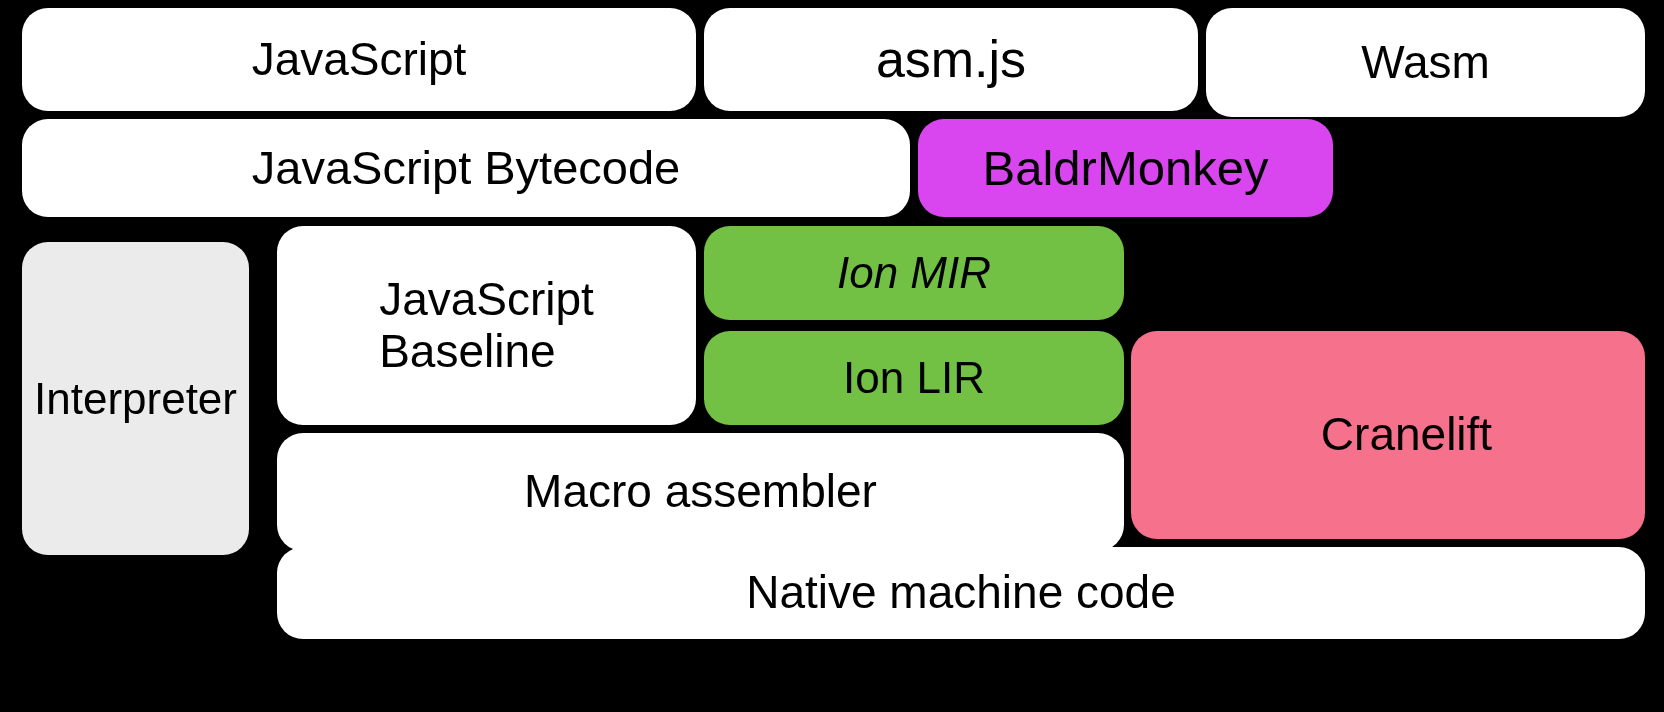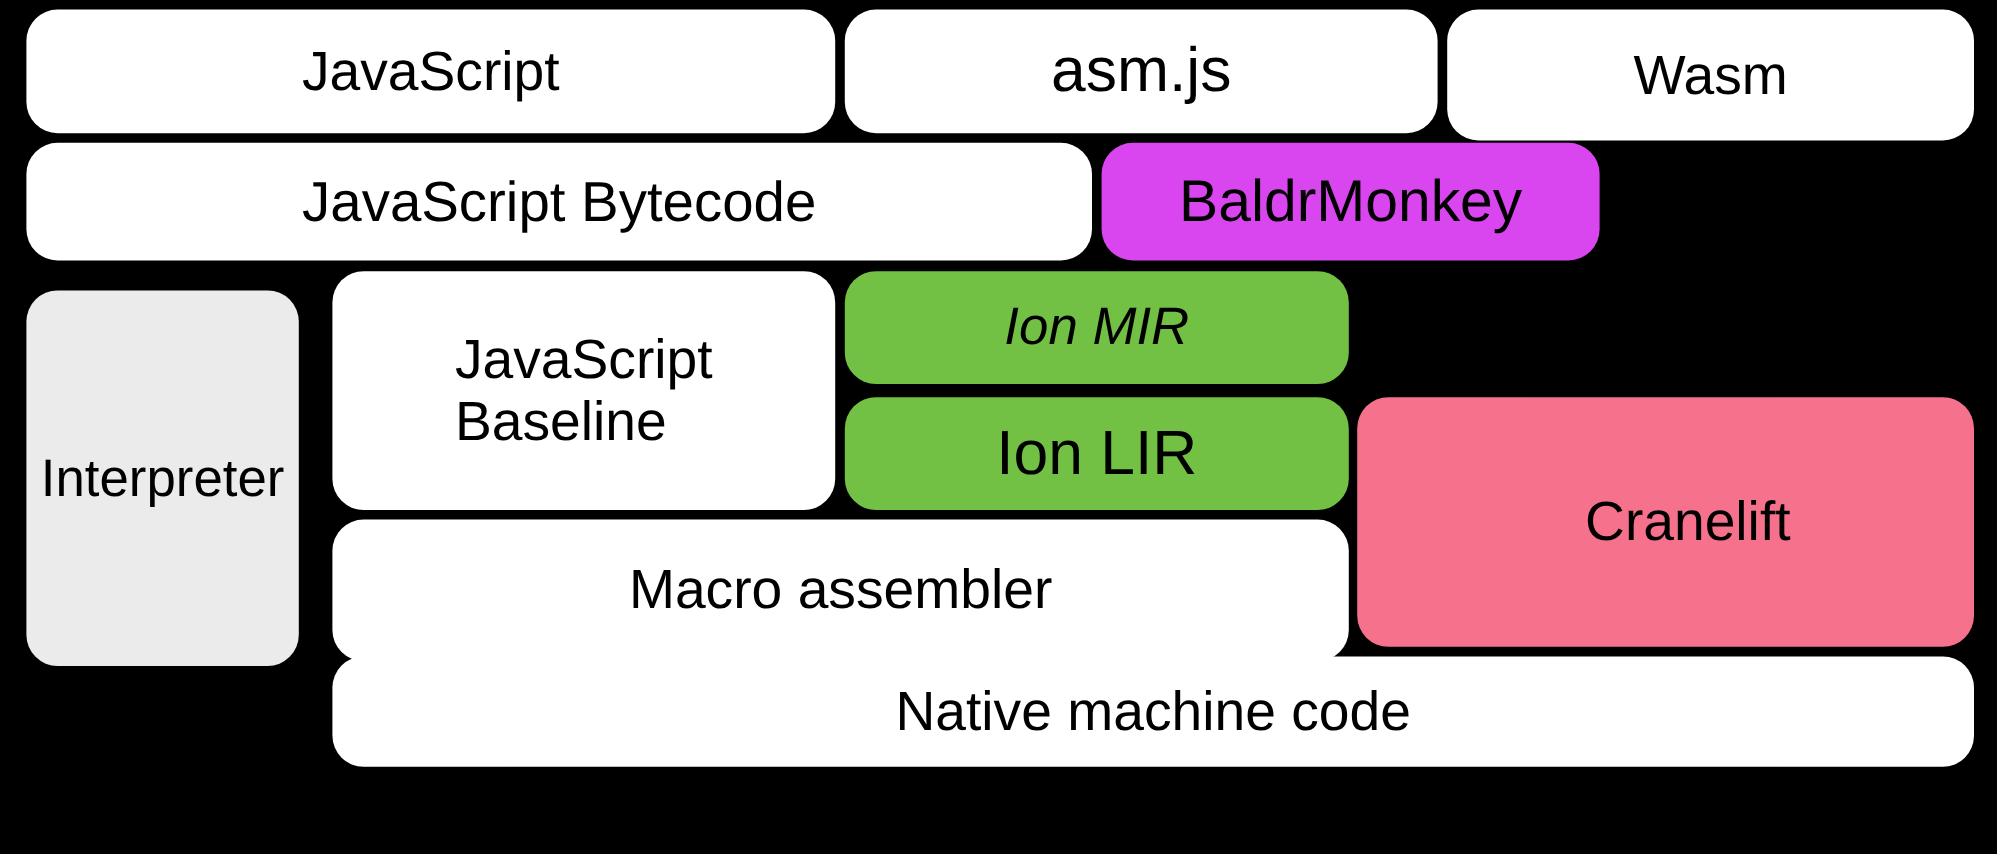--- a/index.html
+++ b/index.html
@@ -44,17 +44,17 @@
 <div id="diagram" style="width: 1664px; height: 712px; background: rgb(0, 0, 0);">
     <div class="node fill-white" style="left: 22px; top: 8px; width: 674px; height: 103px; font-size: 46px; background: rgb(255, 255, 255);">JavaScript</div>
     <div class="node fill-white" style="left: 704px; top: 8px; width: 494px; height: 103px; font-size: 52px; background: rgb(255, 255, 255);">asm.js</div>
     <div class="node fill-white" style="left: 1206px; top: 8px; width: 439px; height: 109px; font-size: 46px; background: rgb(255, 255, 255);">Wasm</div>
     <div class="node fill-white" style="left: 22px; top: 119px; width: 888px; height: 98px; font-size: 47px; background: rgb(255, 255, 255);">JavaScript Bytecode</div>
     <div class="node fill-white" style="left: 918px; top: 119px; width: 415px; height: 98px; font-size: 49px; background: #d946ef;">BaldrMonkey</div>
     <div class="node fill-gray" style="left: 22px; top: 226px; width: 227px; height: 313px; font-size: 44px; background: rgb(235, 235, 235); margin-top: 16px;">Interpreter</div>
     <div class="node fill-white" style="left: 277px; top: 226px; width: 419px; height: 199px; font-size: 46px; background: rgb(255, 255, 255);">JavaScript
 Baseline</div>
     <div class="node fill-green" style="left: 704px; top: 226px; width: 420px; height: 94px; font-size: 44px; background: rgb(114, 192, 68); font-style: italic;">Ion MIR</div>
-    <div class="node fill-green" style="left: 704px; top: 331px; width: 420px; height: 94px; font-size: 52px; background: rgb(114, 192, 68);">Ion LIR</div>
+    <div class="node fill-green" style="left: 704px; top: 331px; width: 420px; height: 94px; font-size: 44px; background: rgb(114, 192, 68);">Ion LIR</div>
     <div class="node fill-pink" style="left: 1131px; top: 331px; width: 514px; height: 208px; font-size: 46px; background: rgb(245, 113, 140); padding-left: 45px;">Cranelift</div>
     <div class="node fill-white" style="left: 277px; top: 433px; width: 847px; height: 118px; font-size: 46px; background: #ffffff;">Macro assembler</div>
     <div class="node fill-white" style="left: 277px; top: 547px; width: 1368px; height: 92px; font-size: 46px; background: rgb(255, 255, 255);">Native machine code</div>
   </div>
 
 </body></html>

